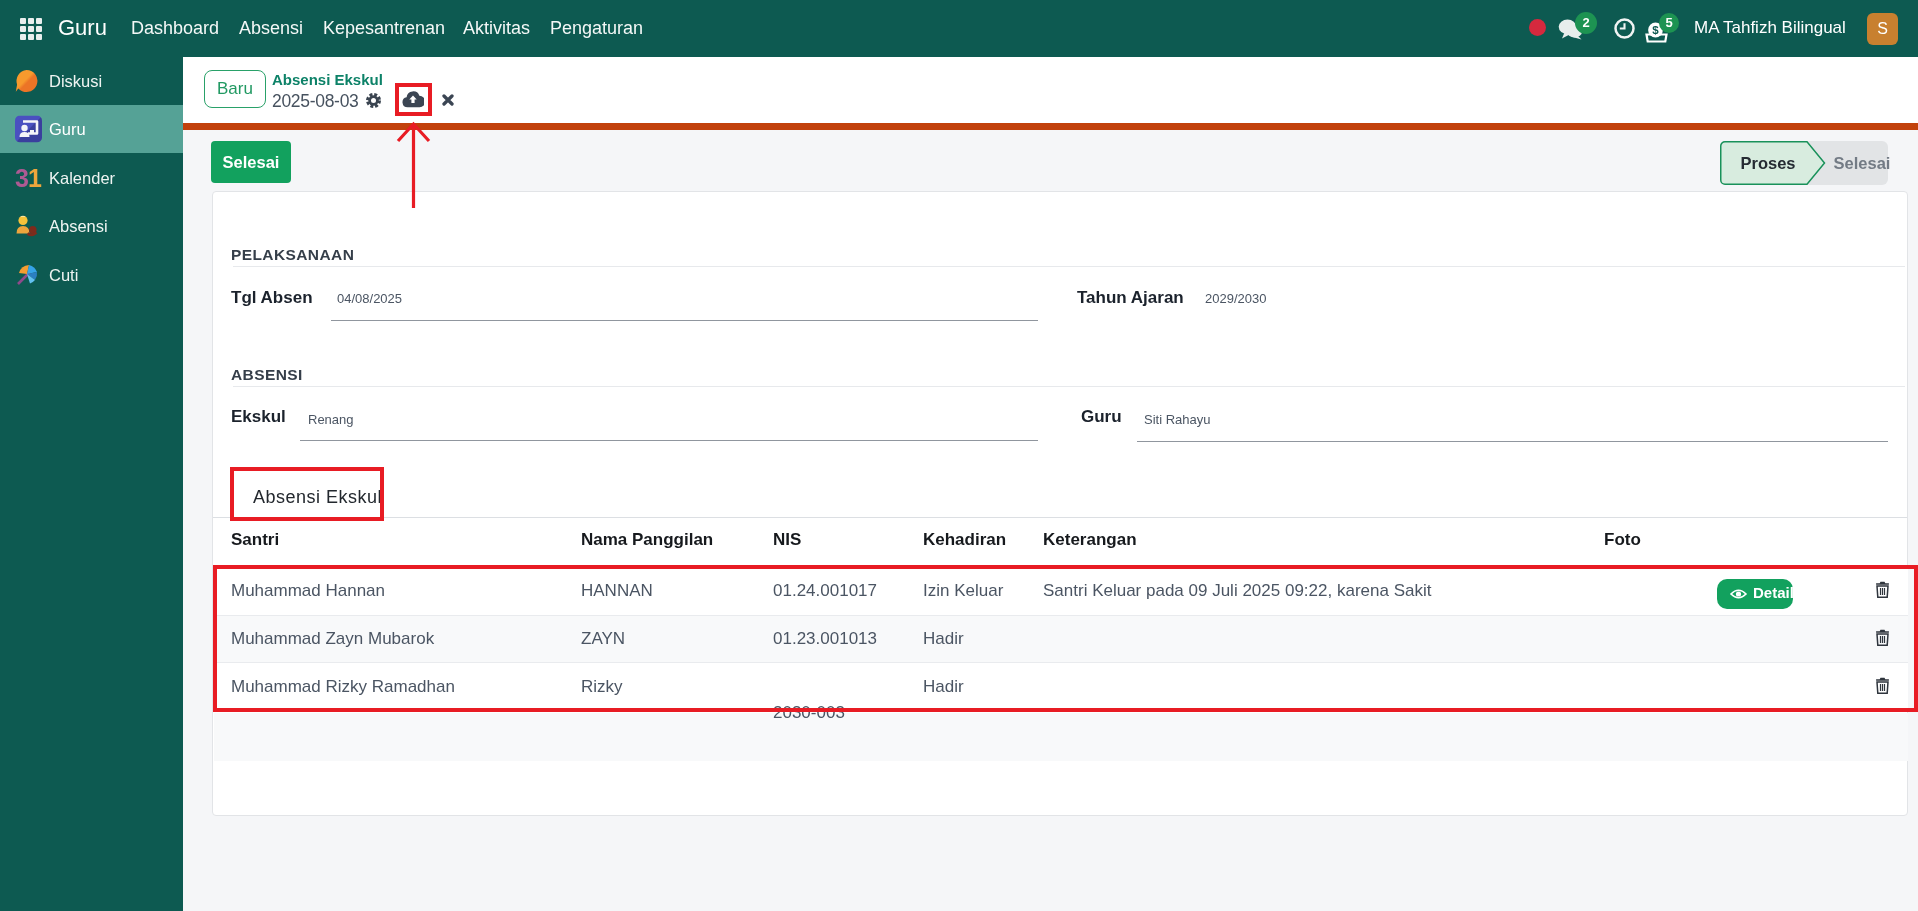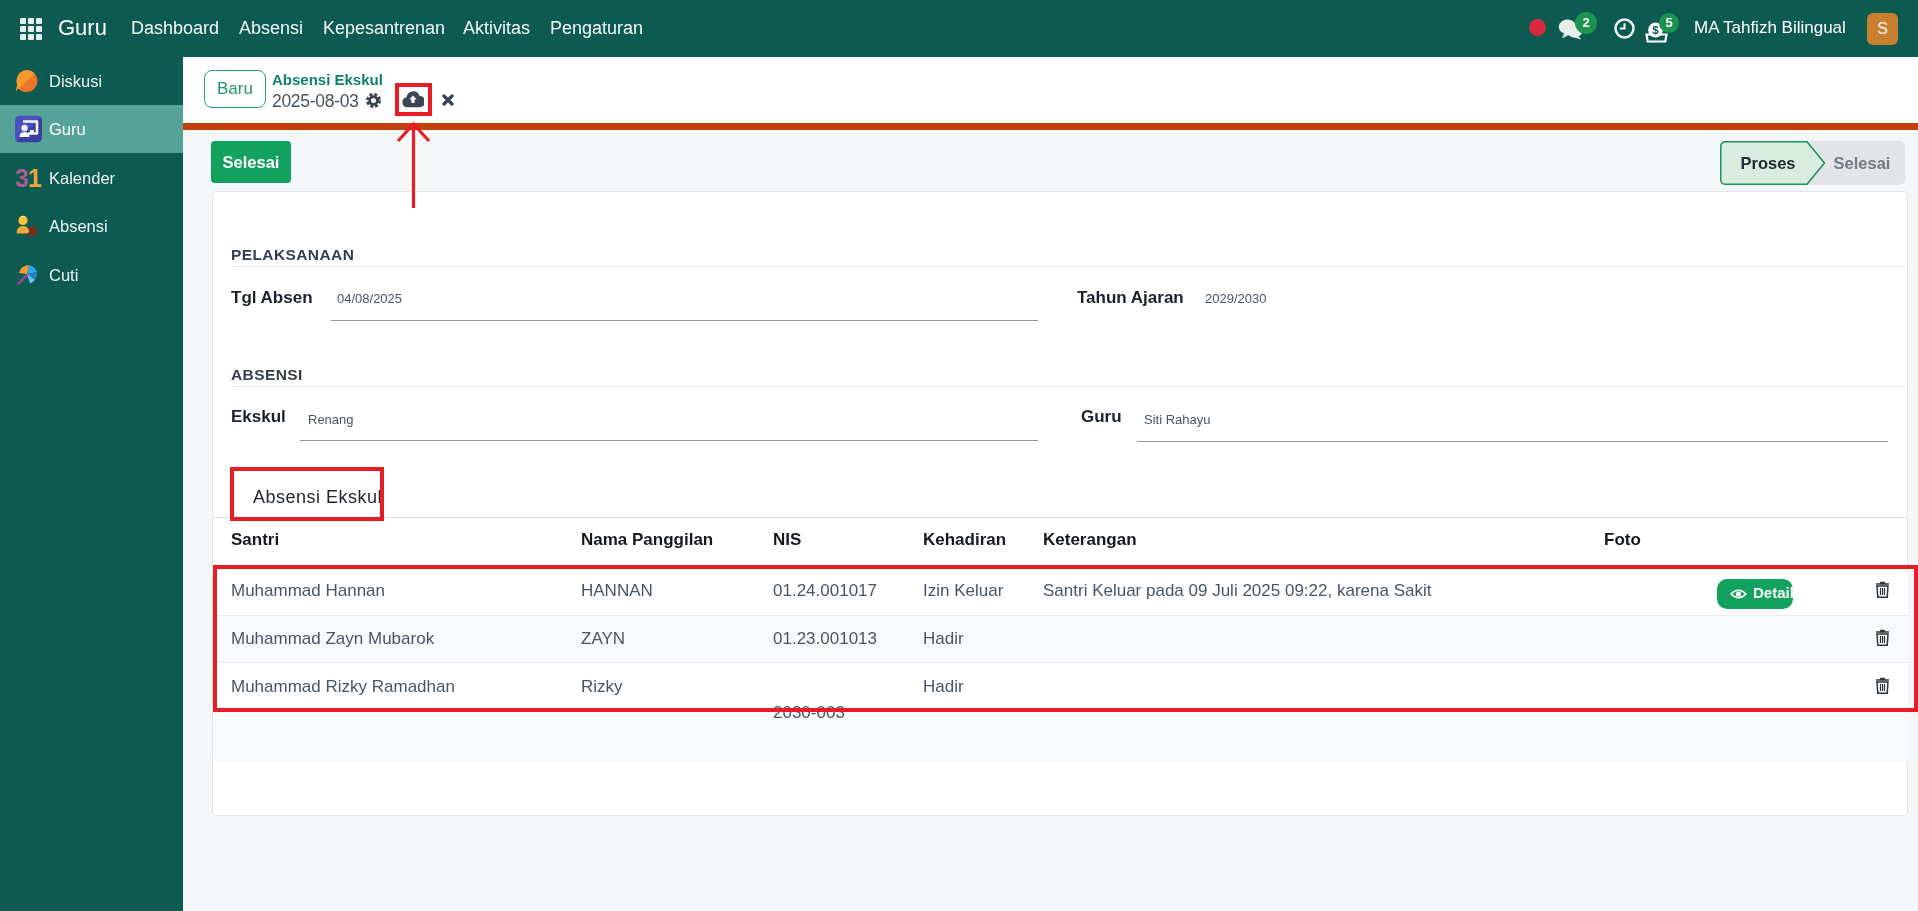--- a/index.html
+++ b/index.html
@@ -25,21 +25,21 @@
   #band { position:absolute; top:57px; left:183px; width:1735px; height:73px; background:#fff; border-bottom:7px solid #c2410c; }
   #barubtn { position:absolute; left:21px; top:13px; width:62px; height:38px; border:1px solid #29a169; border-radius:8px; color:#219962; font-size:17px; text-align:center; line-height:36px; background:#fff; }
   #title1 { position:absolute; left:89px; top:14px; color:#0d8268; font-size:15px; font-weight:bold; }
   #title2 { position:absolute; left:89px; top:34px; color:#47525f; font-size:17.5px; letter-spacing:-0.3px; }
 
   
   #content { position:absolute; top:130px; left:191px; width:1735px; height:781px; background:#f5f6f8; }
   #selesaibtn { position:absolute; left:20px; top:11px; width:80px; height:42px; background:#12a15e; border-radius:4px; color:#fff; font-weight:bold; font-size:16.5px; text-align:center; line-height:42px; }
 
   
-  #statusbar { position:absolute; left:1529px; top:11px; width:185px; height:44px; background:#e2e4e6; border-radius:6px; }
+  #statusbar { position:absolute; left:1529px; top:11px; width:168px; height:44px; background:#e2e4e6; border-radius:6px; }
   #proses-lbl { position:absolute; left:0; top:0; width:96px; height:44px; line-height:44px; text-align:center; color:#252b33; font-weight:bold; font-size:16.5px; }
   #selesai-lbl { position:absolute; left:113px; top:0; width:58px; height:44px; line-height:44px; text-align:center; color:#737b85; font-weight:bold; font-size:16.5px; }
 
   
   #card { position:absolute; left:21px; top:61px; width:1696px; height:625px; background:#fff; border:1px solid #e2e4e7; border-radius:4px; }
   .sect { position:absolute; left:20px; color:#353e49; font-size:15.5px; font-weight:bold; letter-spacing:0.4px; }
   .rule { position:absolute; left:20px; width:1672px; height:1px; background:#e7e9ec; }
   .flabel { position:absolute; color:#1b222c; font-size:17px; font-weight:bold; }
   .fval { position:absolute; color:#4b5563; font-size:13px; }
   .uline { position:absolute; height:1px; background:#90969e; }

